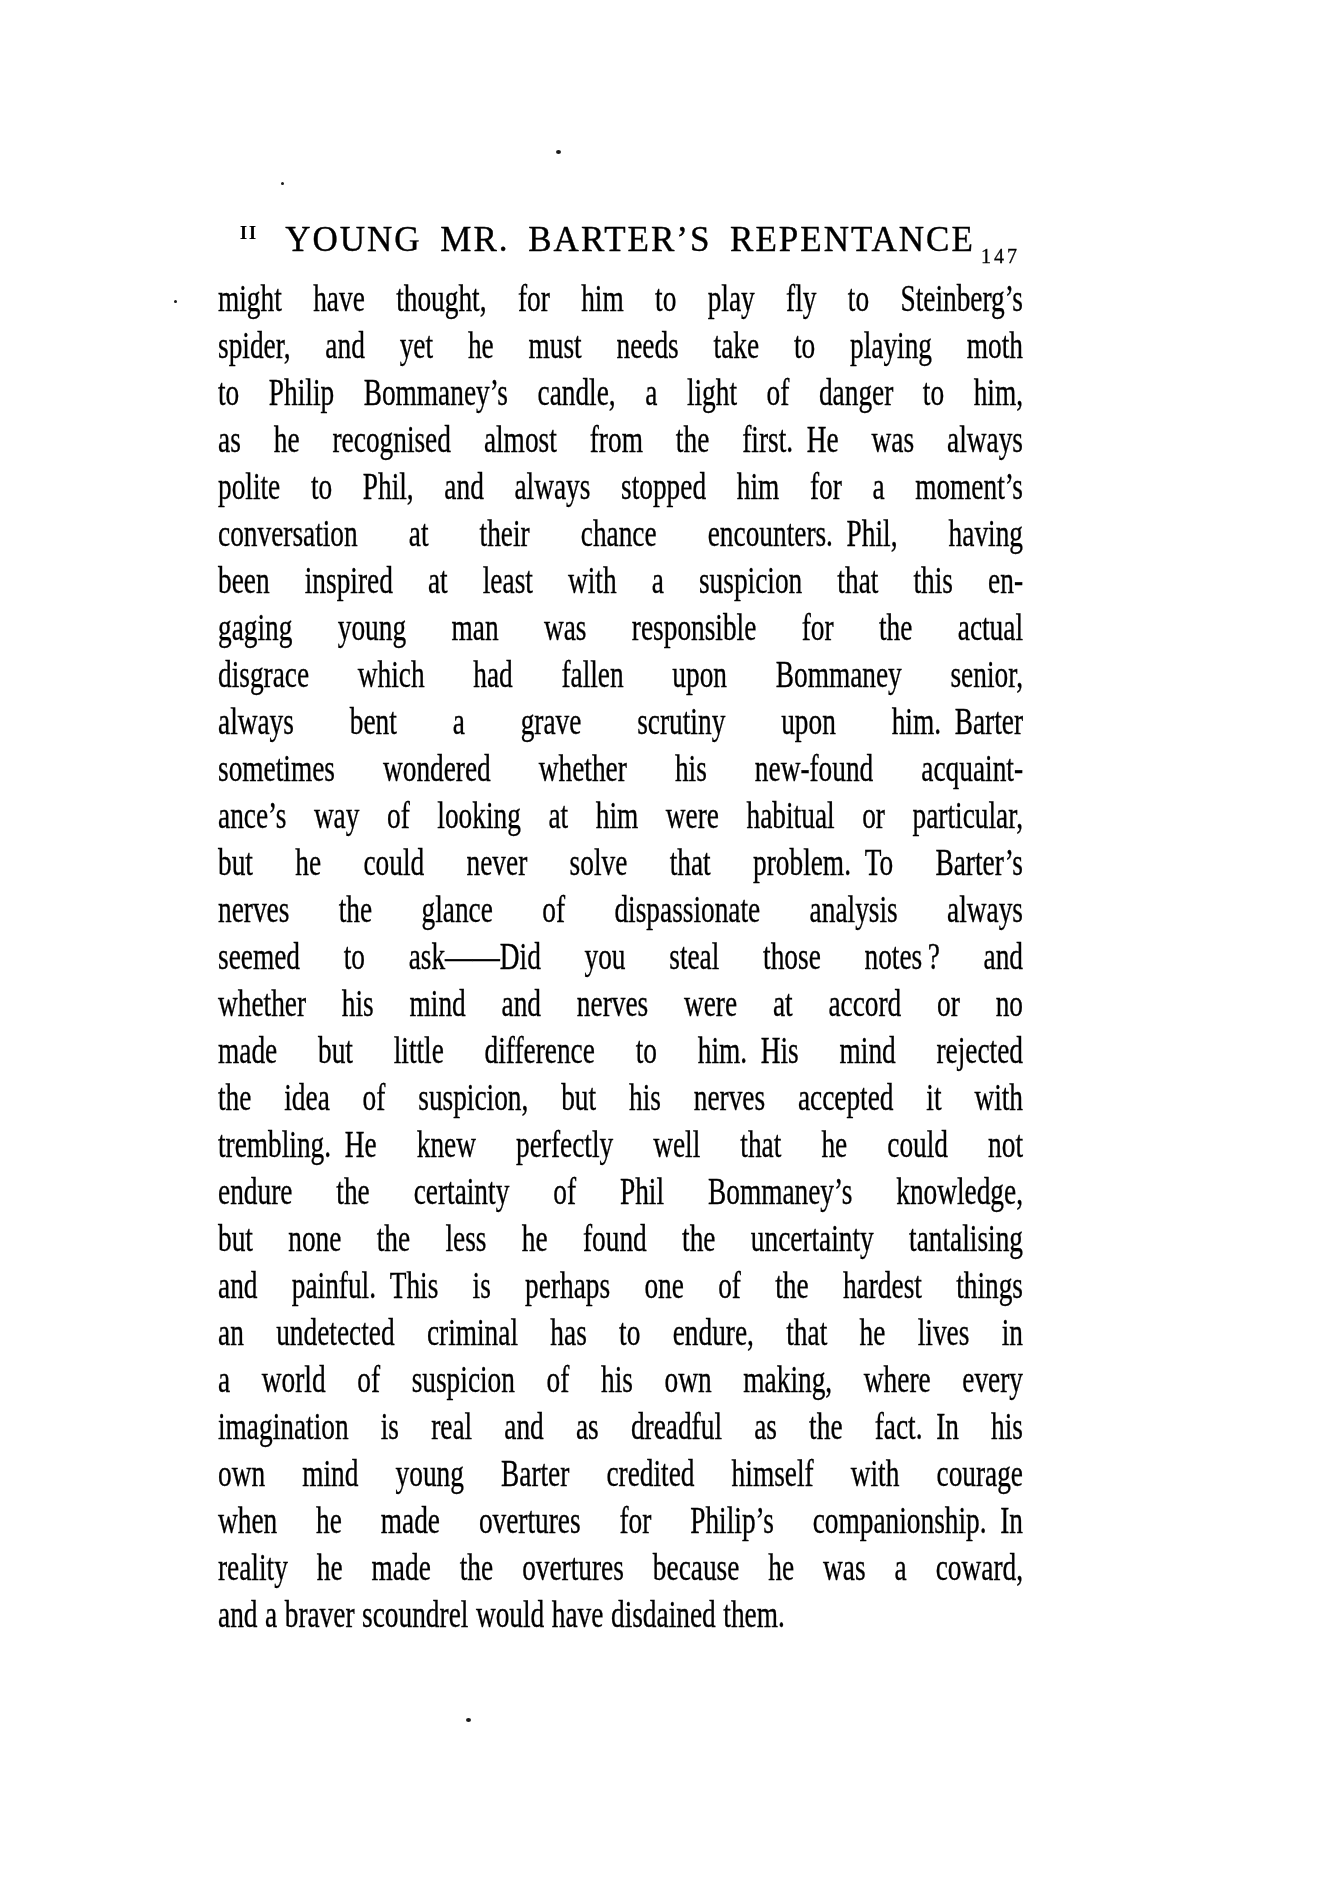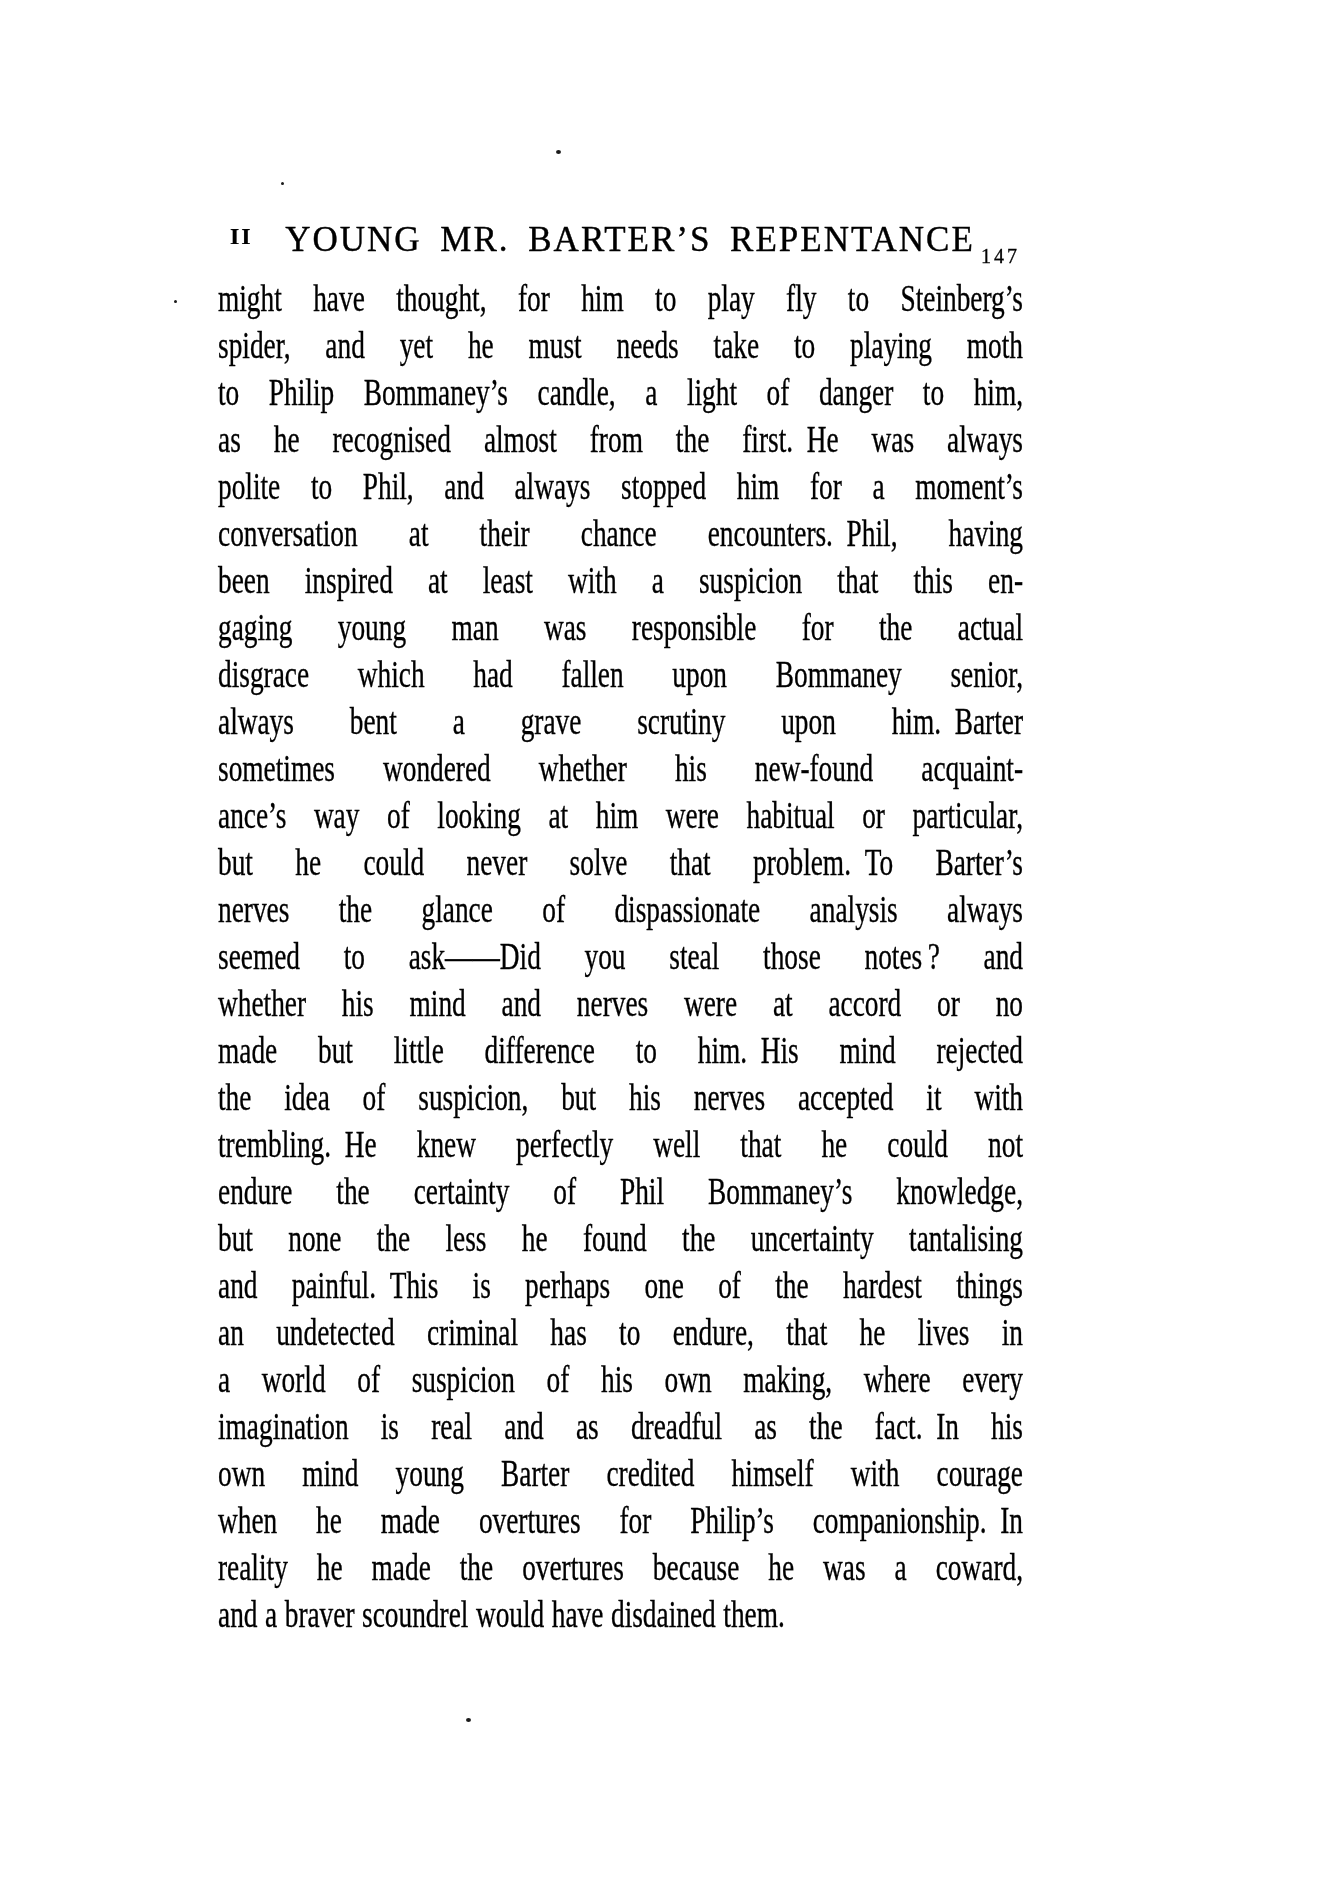--- a/index.html
+++ b/index.html
@@ -8,22 +8,22 @@
     width: 1317px;
     height: 1903px;
     background: #ffffff;
     overflow: hidden;
     font-family: "Liberation Serif", "DejaVu Serif", serif;
     color: #000000;
   }
   
   .running-header { position: absolute; left: 218px; top: 216px; width: 802px; height: 34px; }
   .chapter-no {
-    position: absolute; left: 12px; top: 7px;
-    font-size: 24px; letter-spacing: 2px; font-weight: bold;
+    position: absolute; left: 22px; top: 7px;
+    font-size: 18px; letter-spacing: 2px; font-weight: bold;
     -webkit-text-stroke: 0.2px #000;
   }
   .header-title {
     position: absolute; left: 11px; top: 4px; width: 802px;
     text-align: center; font-size: 35px; letter-spacing: 2px; word-spacing: 8px;
     -webkit-text-stroke: 0.4px #000;
   }
   .page-number {
     position: absolute; right: 0; top: 5px;
     font-size: 20px; letter-spacing: 3px; margin-top: 24px;

